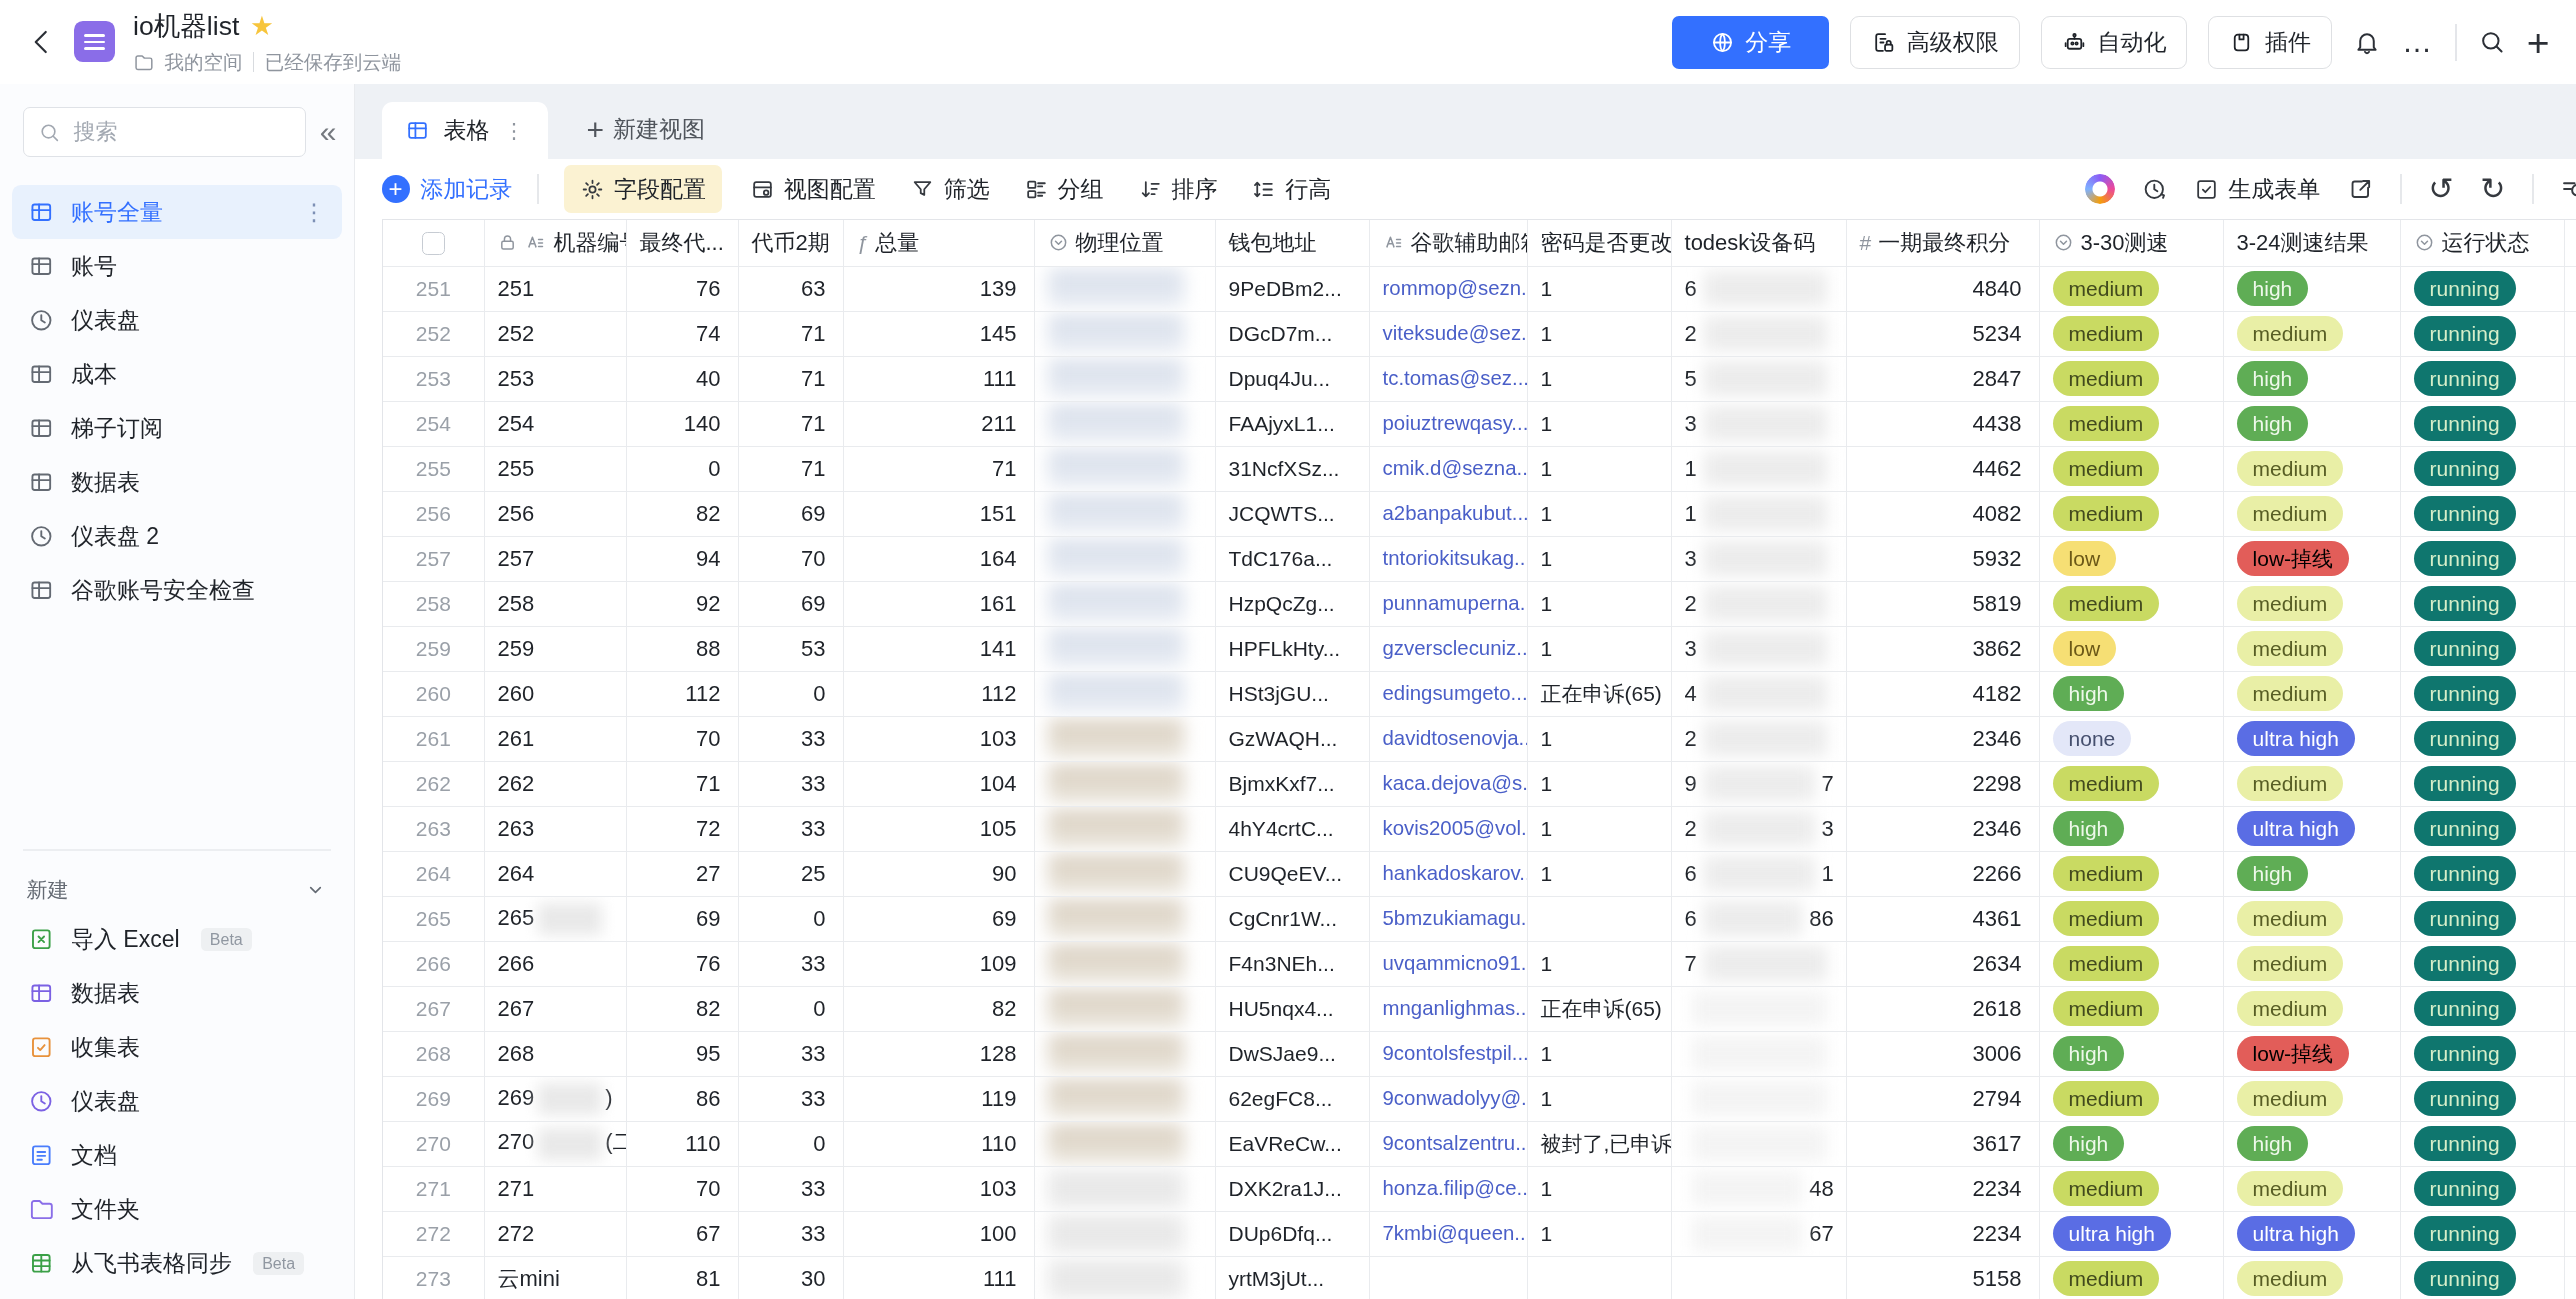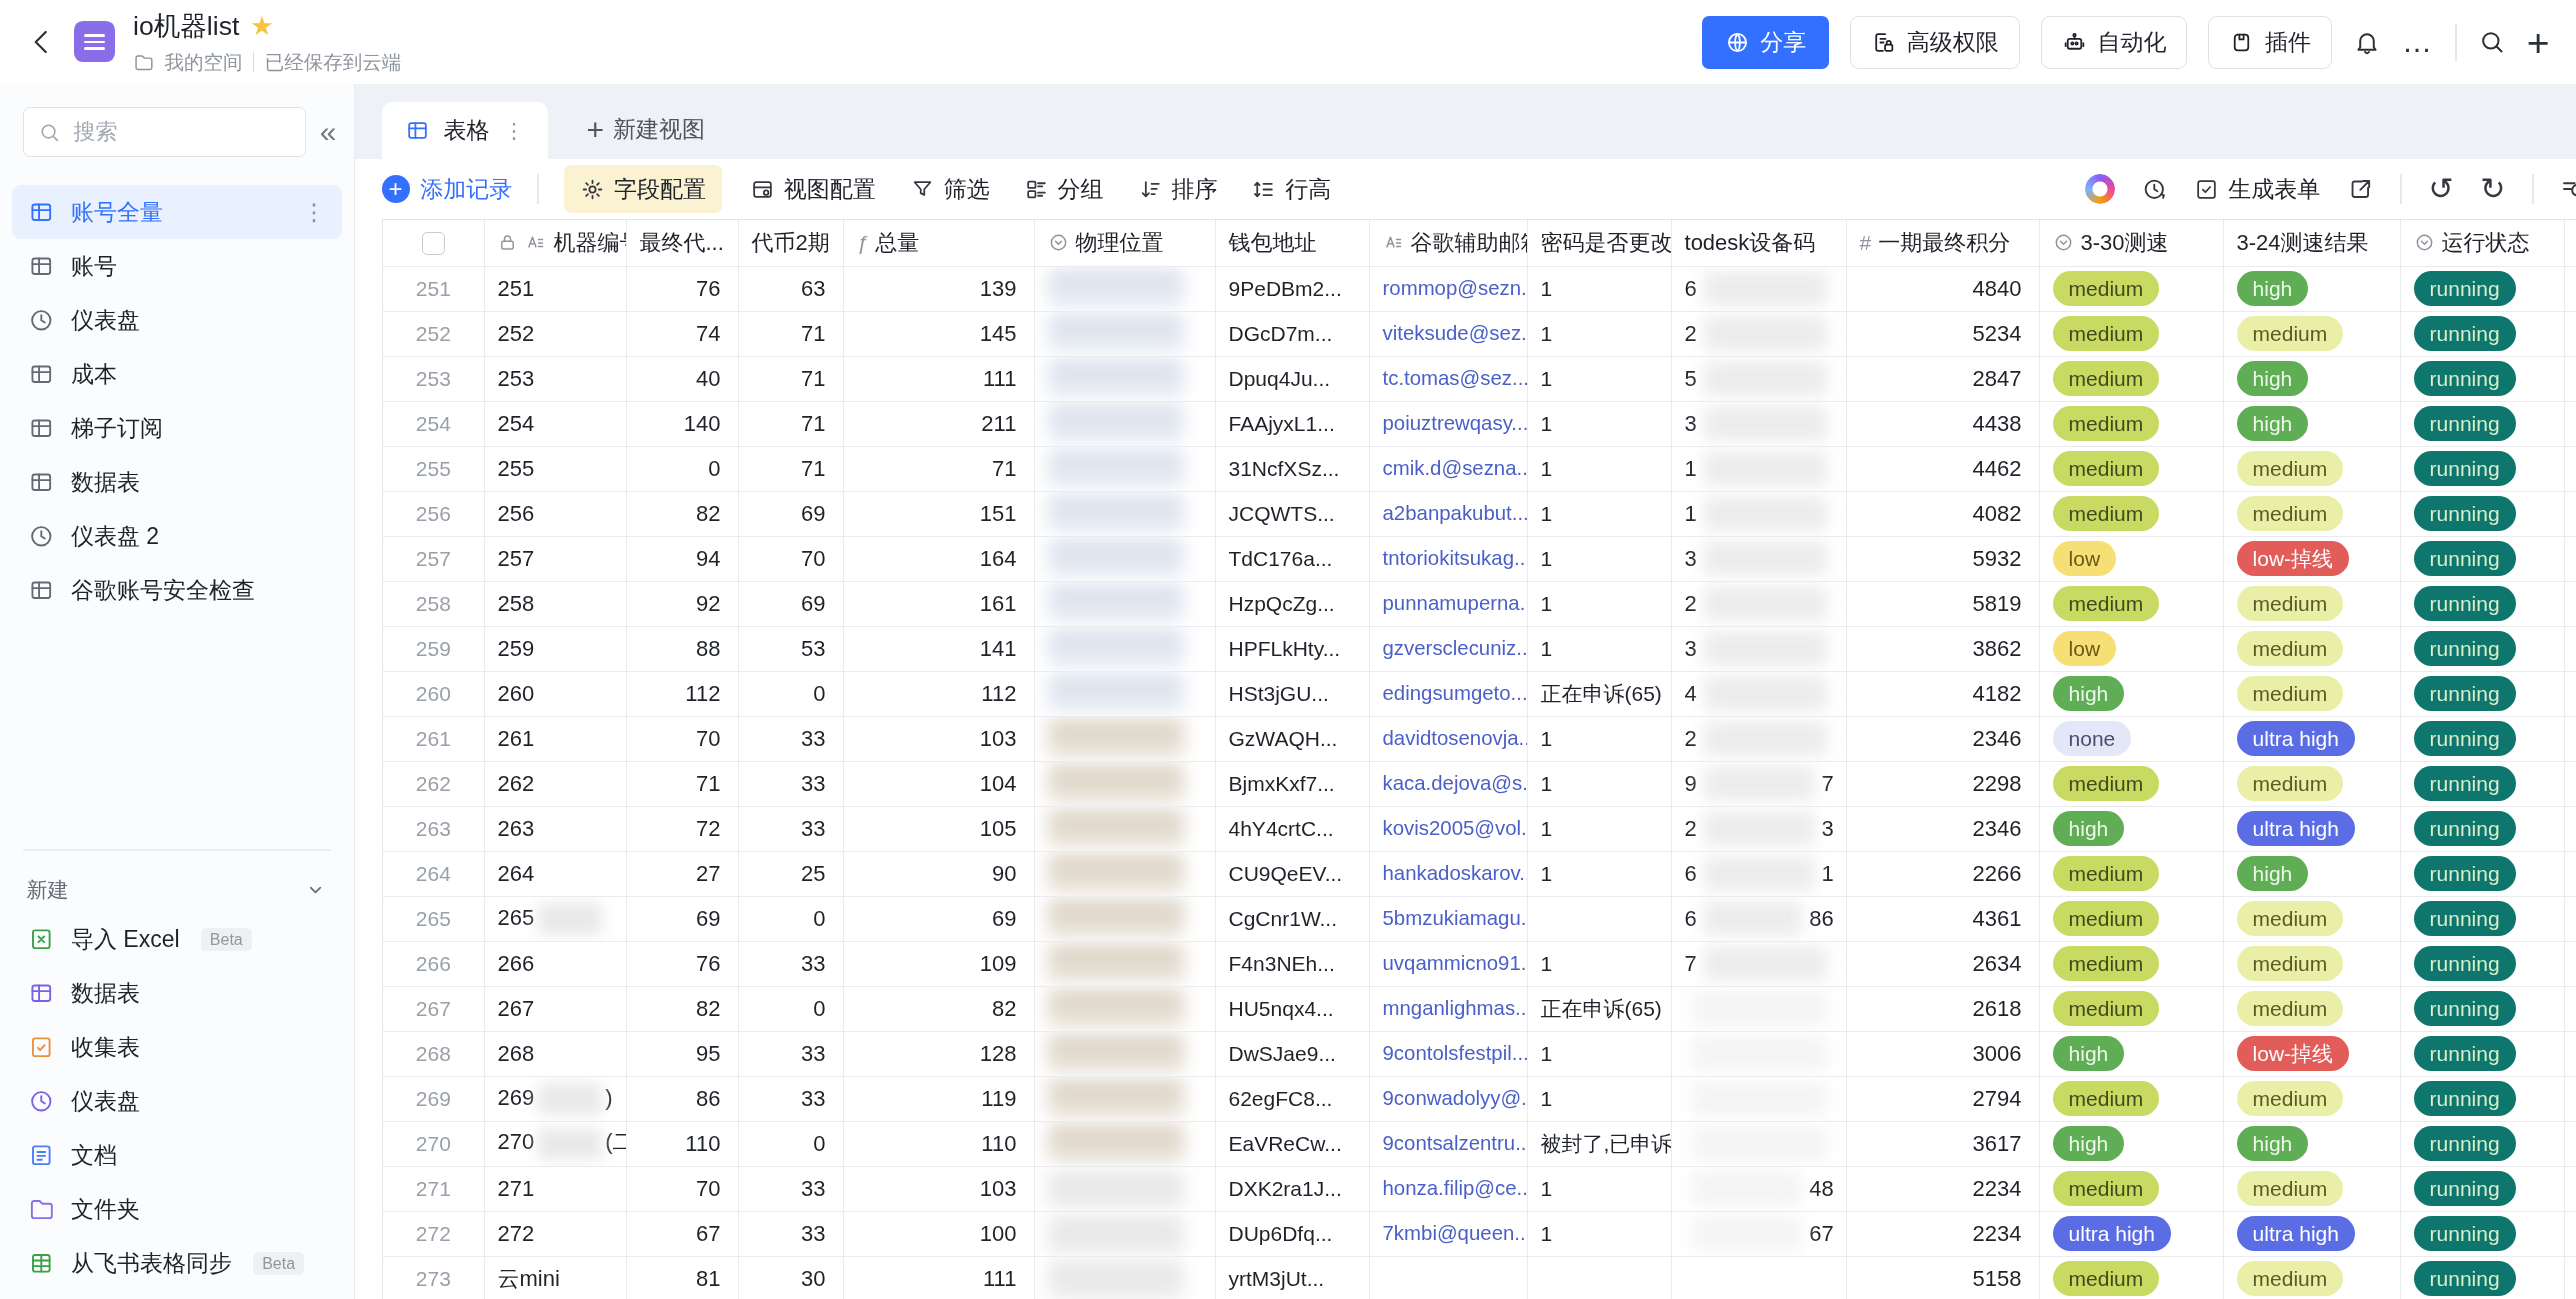--- a/index.html
+++ b/index.html
@@ -14,21 +14,21 @@
   .back{color:#2b2f36}
   .app-icon{width:41px;height:41px;border-radius:8.9px;background:#8a6de8;display:flex;flex-direction:column;
             align-items:center;justify-content:center;gap:3.5px}
   .app-icon i{display:block;width:21px;height:2.7px;background:#fff;border-radius:1.8px}
   .title-row{display:flex;align-items:center;gap:10.6px;font-size:26.6px;font-weight:500}
   .star{color:#f7c53c;font-size:26.6px}
   .crumb{display:flex;align-items:center;gap:10.6px;margin-top:4.4px;font-size:19.5px;color:#8f959e}
   .crumb .sep{width:0.9px;height:19.5px;background:#d8dbdf}
   .tb-right{display:flex;align-items:center;gap:21px}
   .btn-share{height:53px;background:#3370ff;color:#fff;border:none;border-radius:7px;display:flex;
-             align-items:center;gap:10.6px;padding:0 23px;font-size:23px;font-family:inherit}
+             align-items:center;gap:10.6px;padding:0 38px;font-size:23px;font-family:inherit}
   .btn-outline{height:53px;background:#fff;border:1.8px solid #dee0e3;border-radius:8.9px;display:flex;
                align-items:center;gap:10.6px;padding:0 20px;font-size:23px;font-family:inherit;color:#1f2329}
   .tb-ic{color:#2b2f36}
   .tb-ellipsis{font-size:30px;letter-spacing:1.8px;color:#2b2f36;line-height:17.7px}
   .tb-div{width:1.8px;height:37px;background:#e4e6ea}
   .tb-plus{font-size:39px;font-weight:300;color:#2b2f36;line-height:35px}
 
   
   .body{display:flex;height:1215px}
   .sidebar{flex:none;width:355px;border-right:1.8px solid #e9ebee;background:#fbfcfe;overflow:hidden}
@@ -94,21 +94,21 @@
   td.link{color:#4a5fc8;font-size:20.4px}
   td.wallet{font-size:21px}
   .badge{display:inline-flex;align-items:center;height:35px;padding:0 16px;border-radius:19.5px;
          font-size:21px;line-height:1;max-width:100%}
   .badge.medium{background:#c9da62;color:#424a1d}
   .badge.medium_pale{background:#e9efa6;color:#575d24}
   .badge.low{background:#f6df74;color:#6b5817}
   .badge.high{background:#5fad55;color:#eef8ea}
   .badge.none{background:#e3e7f8;color:#454f6e}
   .badge.ultra{background:#5a6de4;color:#ffffff}
-  .badge.drop{background:#e25d59;color:#ffffff}
+  .badge.drop{background:#e25d59;color:#000000}
   .badge.running{background:#0f766e;color:#d6eec9}
   .loc-blur{height:39px;width:88%;border-radius:5.3px;filter:blur(8.9px)}
   .loc-blue{background:linear-gradient(180deg,#d7deea,#e9edf4)}
   .loc-tan{background:linear-gradient(180deg,#d9cfc0,#eae5db)}
   .loc-gray{background:#e9e9e9}
   .td-wrap{display:flex;align-items:center;gap:7px}
   .td-blur{flex:1;height:35px;background:#ececec;border-radius:3.5px;filter:blur(8px)}
   .td-blur.light{background:#f4f4f4}
   .code-blur{display:inline-block;width:64px;height:32px;background:#e9e9e9;border-radius:3.5px;
              filter:blur(7px);vertical-align:middle;margin:0 3.5px}

